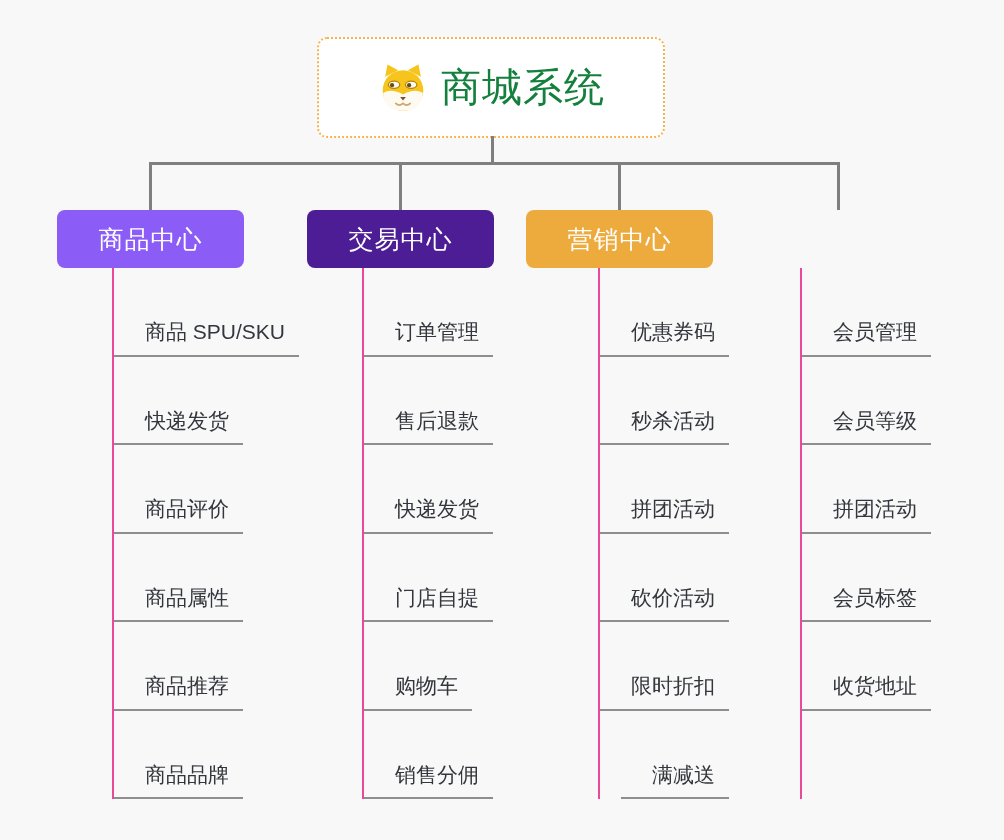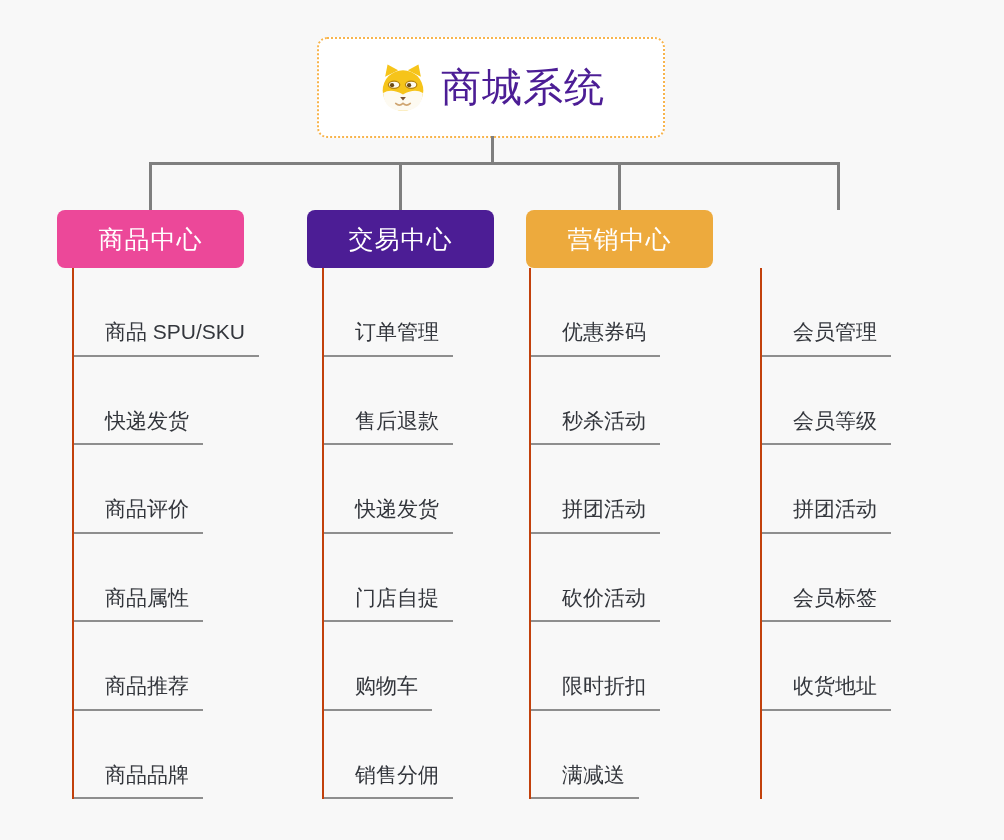--- a/index.html
+++ b/index.html
@@ -66,27 +66,28 @@
   .branch-box.b0 { left: 57px; }
   .branch-box.b1 { left: 307px; }
   .branch-box.b2 { left: 526px; }
   .branch-box.b3 { left: 745px; }
 
   
   .leaf-col {
     position: absolute;
     top: 268px;
     height: 531px;
-    border-left: 2px solid #c2410c;
+    border-left: 2px solid #ec4899;
     display: flex;
     flex-direction: column;
+    margin-left: 40px;
   }
   .leaf-col.c0 { left: 72px; }
   .leaf-col.c1 { left: 322px; }
-  .leaf-col.c2 { left: 529px; }
+  .leaf-col.c2 { left: 558px; align-items: flex-end; }
   .leaf-col.c3 { left: 760px; }
   .leaf-row {
     height: 88.5px;
     display: flex;
     align-items: flex-end;
   }
   .leaf {
     display: inline-block;
     padding: 0 14px 9px 31px;
     border-bottom: 2px solid #8e8e8e;
@@ -113,31 +114,31 @@
 
       <ellipse cx="21" cy="28" rx="7" ry="4.5" fill="#fdfaf1" stroke="#b5830f" stroke-width="1.5"></ellipse>
       <ellipse cx="42" cy="28" rx="7" ry="4.5" fill="#fdfaf1" stroke="#b5830f" stroke-width="1.5"></ellipse>
       <circle cx="18.5" cy="28.5" r="2.6" fill="#6b4a14"></circle>
       <circle cx="39.5" cy="28.5" r="2.6" fill="#6b4a14"></circle>
 
       <path d="M28.5 43 L35.5 43 L32 47.5 Z" fill="#7a5230"></path>
 
       <path d="M23 51 Q27.5 55 32 51 Q36.5 55 41 51" fill="none" stroke="#cfa571" stroke-width="2" stroke-linecap="round"></path>
     </svg>
-    <span class="root-title" style="color: #4c1d95;">商城系统</span>
+    <span class="root-title" style="color: #15803d;">商城系统</span>
   </div>
 
   <div class="line root-drop"></div>
   <div class="line h-bus"></div>
   <div class="line drop d0"></div>
   <div class="line drop d1"></div>
   <div class="line drop d2"></div>
   <div class="line drop d3"></div>
 
-  <div class="branch-box b0" style="background: #ec4899;">
+  <div class="branch-box b0" style="background: #8b5cf6;">
     <span>商品中心</span>
   </div>
   <div class="branch-box b1" style="background: #4c1d95;">
     <span>交易中心</span>
   </div>
   <div class="branch-box b2" style="background: rgb(237, 170, 61);">
     <span>营销中心</span>
   </div>
 
   <div class="leaf-col c0">

